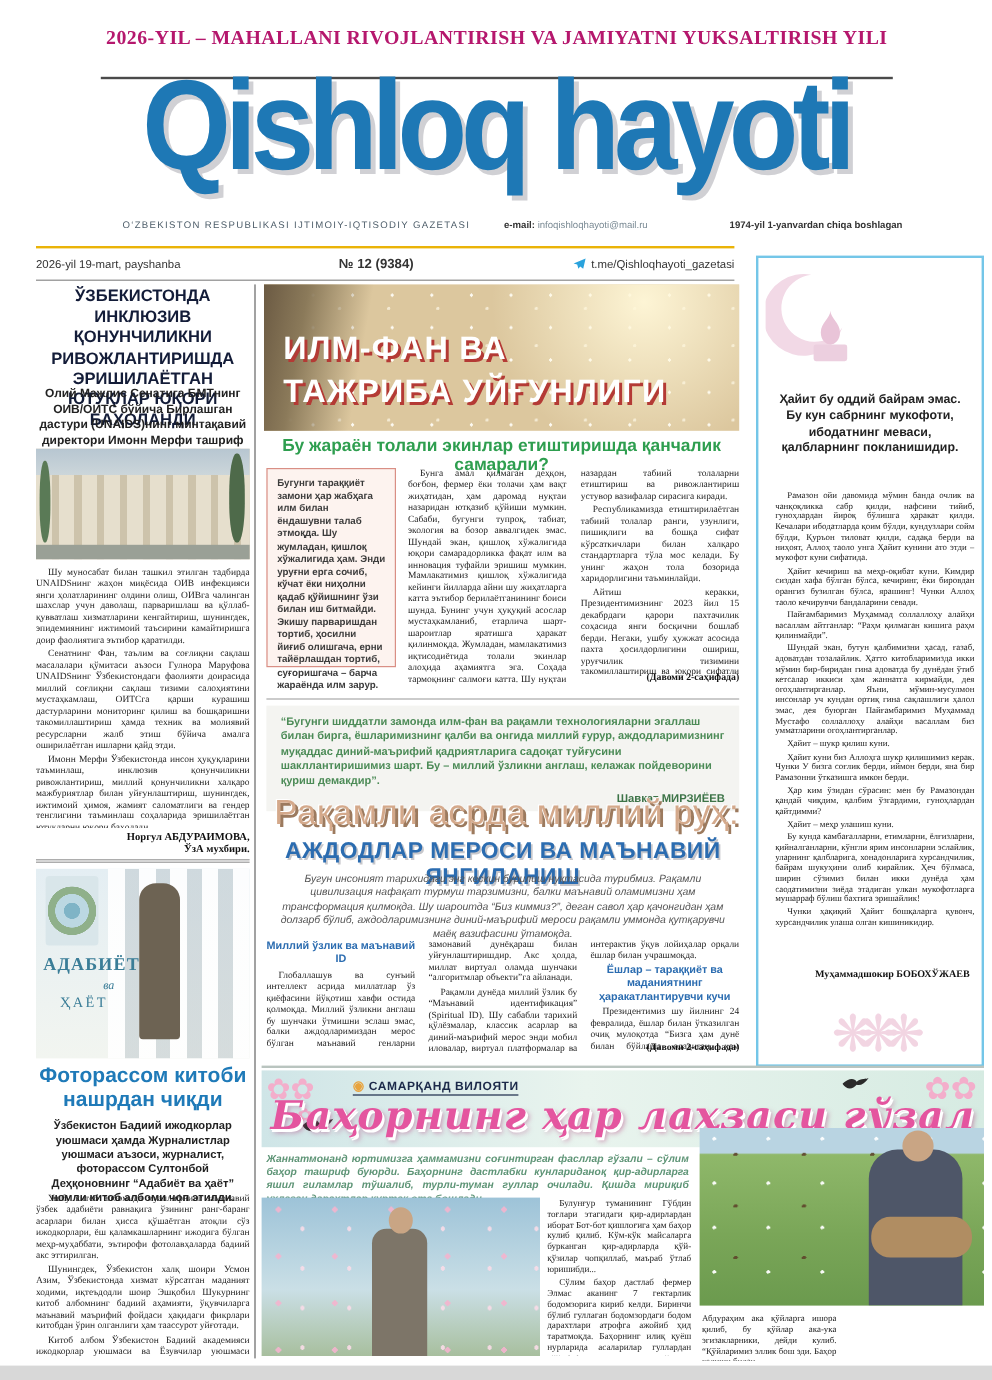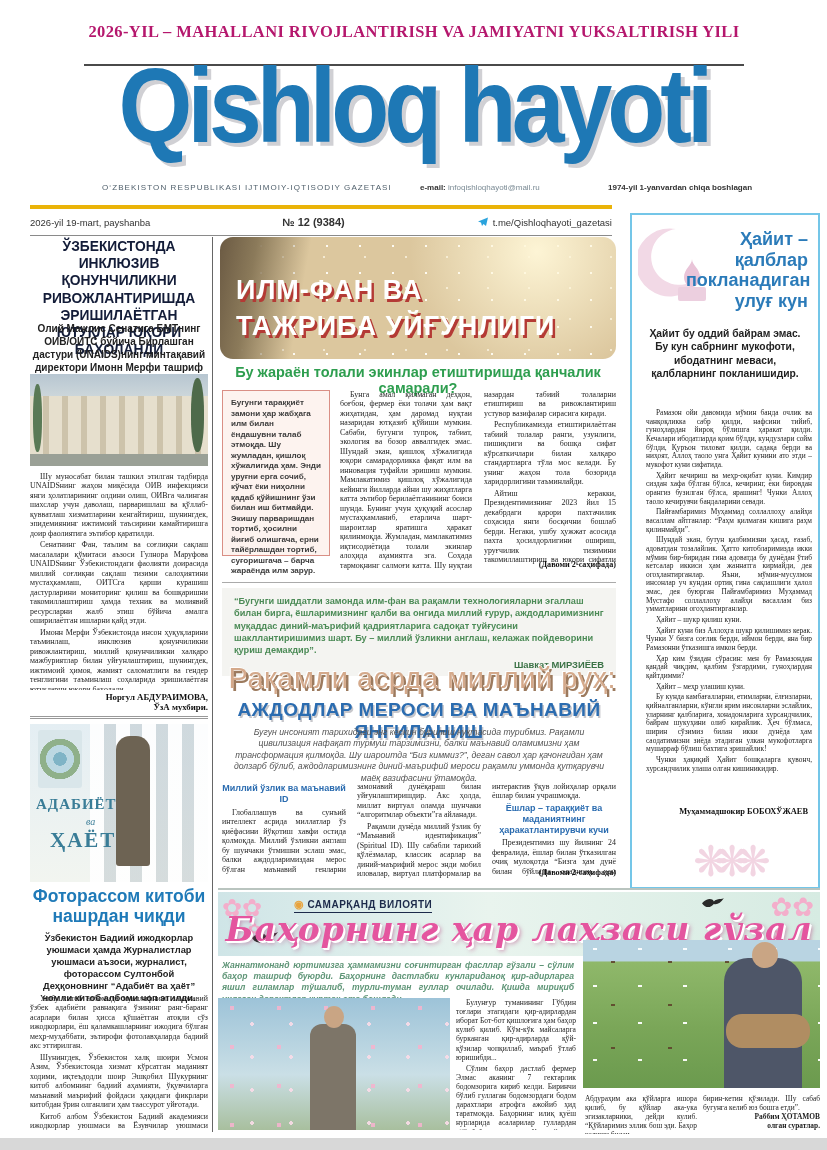--- a/index.html
+++ b/index.html
@@ -16,21 +16,21 @@
   #masthead{left:40px;top:50px;width:747px;text-align:center;font-weight:bold;font-size:95px;
     line-height:1.05;color:#1e78b5;letter-spacing:-5px;transform:scaleY(1.12);transform-origin:top center;
     text-shadow:4px 4px 0 rgba(150,150,160,.45);}
   .subline{top:183px;font-size:8px;}
   #gazette{left:102px;color:#4e5e6a;letter-spacing:1.1px;}
   #email-line{left:420px;color:#7a8a94;}
   #email-line b{color:#333;}
   #since{left:608px;color:#333;font-weight:bold;}
 
   
-  #dateline{left:30px;top:205px;width:582px;height:26px;border-top:4px solid #eab308;border-bottom:1px solid #8a8a8a;
+  #dateline{left:30px;top:205px;width:582px;height:26px;border-top:2px solid #eab308;border-bottom:1px solid #8a8a8a;
     display:flex;align-items:center;justify-content:space-between;font-size:9.5px;color:#333;}
   #dateline .issue{font-weight:bold;font-size:11px;}
   .tg{display:flex;align-items:center;gap:4px;}
 
   
   .vrule{width:1px;background:#666;}
   .hrule{height:1px;background:#aaa;}
 
   
   .p{font-family:"Liberation Serif",serif;font-size:7.9px;line-height:1.2;text-align:justify;
@@ -56,37 +56,37 @@
     background:linear-gradient(#e4eef3,#f2f5f0);}
   #book-cover .cols{position:absolute;left:60px;right:0;top:0;bottom:0;
     background:repeating-linear-gradient(90deg,rgba(255,255,255,.9) 0 14px,rgba(190,200,205,.55) 14px 26px);}
   #book-cover .statue{position:absolute;left:86px;top:12px;width:34px;height:130px;background:#6d6353;border-radius:14px 14px 3px 3px;}
   #book-cover .pattern{position:absolute;left:8px;top:6px;width:44px;height:58px;
     background:radial-gradient(circle at 50% 50%,#7fb4c6 18%,#bcd8e2 19% 38%,#8fb08a 39% 55%,#d9e6ea 56%);border-radius:3px;}
   #book-cover .t1{position:absolute;left:6px;top:72px;font-family:"Liberation Serif",serif;font-weight:bold;
     font-size:15px;color:#3a7d97;letter-spacing:1px;}
   #book-cover .t2{position:absolute;left:30px;top:92px;font-family:"Liberation Serif",serif;font-style:italic;
     font-size:10px;color:#3a7d97;margin-left:26px;}
-  #book-cover .t3{position:absolute;left:20px;top:104px;font-family:"Liberation Serif",serif;font-weight:bold;
-    font-size:21px;color:#3a7d97;letter-spacing:2px;}
+  #book-cover .t3{position:absolute;left:20px;top:104px;font-family:"Liberation Serif",serif;font-weight:normal;
+    font-size:12px;color:#3a7d97;letter-spacing:2px;}
   #l-head2{left:30px;top:886px;width:178px;text-align:center;font-weight:800;font-size:17.5px;
     line-height:1.15;color:#1f7ab8;}
   #l-lead2{left:30px;top:932px;width:178px;text-align:center;font-weight:bold;font-size:9.3px;line-height:1.3;color:#222;}
   #l-body2{left:30px;top:994px;width:178px;height:136px;overflow:hidden;}
 
   
   #cotton-photo{left:220px;top:237px;width:396px;height:122px;overflow:hidden;
     background-color:#dcc79e;
     background-image:
       radial-gradient(circle at 80% 12%,rgba(255,247,216,.95),rgba(255,247,216,0) 38%),
       linear-gradient(100deg,#6b5a43 0%,#8b7a5a 9%,rgba(139,122,90,0) 22%),
       radial-gradient(3px 3px at 8px 9px,#fdfaf2 45%,rgba(0,0,0,0) 46%),
       radial-gradient(3px 3px at 22px 20px,#f3e9d2 45%,rgba(0,0,0,0) 46%),
       radial-gradient(2.6px 2.6px at 30px 6px,#fff 45%,rgba(0,0,0,0) 46%);
-    background-size:100% 100%,100% 100%,33px 27px,41px 31px,27px 23px;border-radius:13px;}
+    background-size:100% 100%,100% 100%,33px 27px,41px 31px,27px 23px;}
   .photo-title{position:absolute;left:16px;top:36px;font-weight:800;font-size:27px;line-height:1.32;
     color:#fff;letter-spacing:1px;text-shadow:2.5px 2.5px 0 #b43a35;}
   #c-subhead{left:220px;top:364px;width:396px;text-align:center;font-weight:800;font-size:14.5px;color:#2e9e4f;}
   #pink-box{left:222px;top:390px;width:108px;height:166px;border:1.5px solid #d98f85;background:#fdf3ef;
     padding:7px 8px;box-sizing:border-box;font-weight:bold;font-size:8.1px;line-height:1.3;color:#3c3c3c;}
   #cotton-cols{left:340px;top:390px;width:276px;height:182px;overflow:hidden;column-count:2;column-gap:12px;}
   #cotton-cont{left:500px;top:560px;width:116px;text-align:right;font-family:"Liberation Serif",serif;
     font-weight:bold;font-size:8.2px;color:#111;}
   #c-hr1{left:222px;top:582px;width:394px;}
   #quote{left:222px;top:588px;width:394px;box-sizing:border-box;background:#f4f4f1;padding:7px 12px 5px;
@@ -255,21 +255,20 @@
   <div class="abs" id="digital-cont">(Давоми 2-саҳифада)</div>
 
   <div class="abs" id="sidebar">
     <div id="sb-moon">
       <svg width="84" height="96" viewBox="0 0 84 96">
         <path d="M64 48a34 34 0 1 1-26-44 28 28 0 1 0 26 44z" fill="#f2d9e6"></path>
         <path d="M46 52c0-8 8-12 8-18 0 6 8 10 8 18 0 6-4 10-8 10s-8-4-8-10z" fill="#e9c4d8"></path>
         <rect x="40" y="62" width="28" height="14" rx="2" fill="#eccfdf"></rect>
       </svg>
     </div>
-    <div id="sb-head">Ҳайит – қалблар покланадиган улуғ кун</div>
     <div id="sb-lead">Ҳайит бу оддий байрам эмас. Бу кун сабрнинг мукофоти, ибодатнинг меваси, қалбларнинг покланишидир.</div>
     <div id="sb-body">
       <p class="p">Рамазон ойи давомида мўмин банда очлик ва чанқоқликка сабр қилди, нафсини тийиб, гуноҳлардан йироқ бўлишга ҳаракат қилди. Кечалари ибодатларда қоим бўлди, кундузлари сойм бўлди, Қуръон тиловат қилди, садақа берди ва ниҳоят, Аллоҳ таоло унга Ҳайит кунини ато этди – мукофот куни сифатида.</p>
       <p class="p">Ҳайит кечириш ва меҳр-оқибат куни. Кимдир сиздан хафа бўлган бўлса, кечиринг, ёки бировдан орангиз бузилган бўлса, ярашинг! Чунки Аллоҳ таоло кечирувчи бандаларини севади.</p>
       <p class="p">Пайғамбаримиз Муҳаммад соллаллоҳу алайҳи васаллам айтганлар: “Раҳм қилмаган кишига раҳм қилинмайди”.</p>
       <p class="p">Шундай экан, бутун қалбимизни ҳасад, ғазаб, адоватдан тозалайлик. Ҳатто китобларимизда икки мўмин бир-биридан гина адоватда бу дунёдан ўтиб кетсалар иккиси ҳам жаннатга кирмайди, дея огоҳлантирганлар. Яъни, мўмин-мусулмон инсонлар уч кундан ортиқ гина сақлашлиги ҳалол эмас, дея буюрган Пайғамбаримиз Муҳаммад Мустафо соллаллоҳу алайҳи васаллам биз умматларини огоҳлантирганлар.</p>
       <p class="p">Ҳайит – шукр қилиш куни.</p>
       <p class="p">Ҳайит куни биз Аллоҳга шукр қилишимиз керак. Чунки У бизга соғлик берди, иймон берди, яна бир Рамазонни ўтказишга имкон берди.</p>
       <p class="p">Ҳар ким ўзидан сўрасин: мен бу Рамазондан қандай чиқдим, қалбим ўзгардими, гуноҳлардан қайтдимми?</p>
       <p class="p">Ҳайит – меҳр улашиш куни.</p>
@@ -307,22 +306,15 @@
   <div class="abs" id="b-text">
     <p class="p">Булунғур туманининг Гўбдин тоғлари этагидаги қир-адирлардан иборат Бот-бот қишлоғига ҳам баҳор кулиб қилиб. Кўм-кўк майсаларга бурканган қир-адирларда қўй-қўзилар чопқиллаб, маъраб ўтлаб юришибди...</p>
     <p class="p">Сўлим баҳор дастлаб фермер Элмас аканинг 7 гектарлик бодомзорига кириб келди. Биринчи бўлиб гуллаган бодомзордаги бодом дарахтлари атрофга ажойиб ҳид таратмоқда. Баҳорнинг илиқ қуёш нурларида асаларилар гуллардан тўйиб бахра олмоқда. Кенг айловда қўй-қўзилар боқаётган чўпон</p>
   </div>
   <div class="abs" id="field-photo">
     <div class="man"></div>
     <div class="head"></div>
     <div class="lamb"></div>
   </div>
   <div class="abs caption" id="cap1">Абдураҳим ака қўйларга ишора қилиб, бу қўйлар ака-ука эгизакларники, дейди кулиб. “Қўйларимиз эллик бош эди. Баҳор келиши билан</div>
-  <div class="abs caption" id="cap2">
-    <span>бирин-кетин қўзилади. Шу сабаб бугунга келиб юз бошга етди”.</span>
-    <div id="photo-byline">
-      <div>Раббим ҲОТАМОВ</div>
-      <div>олган суратлар.</div>
-    </div>
-  </div>
 
   <div class="abs" id="footer-strip"></div>
 </div>
 
 </body></html>

